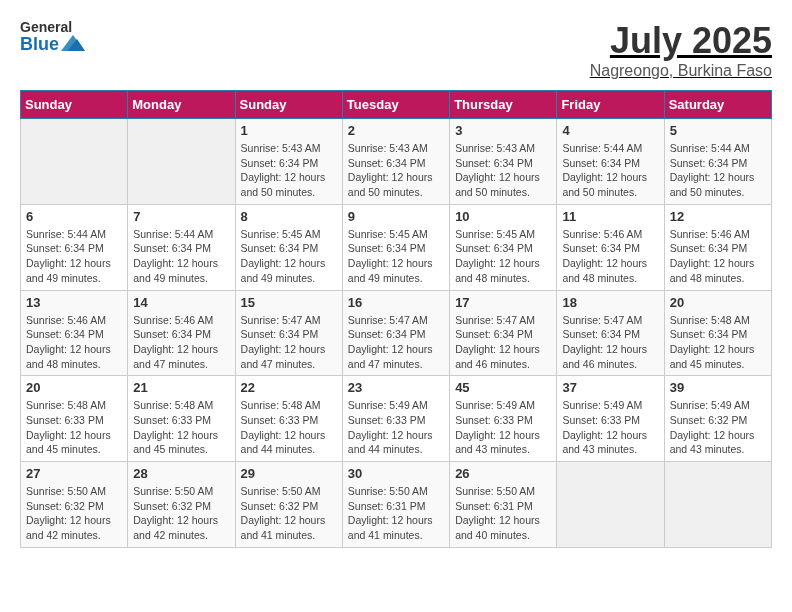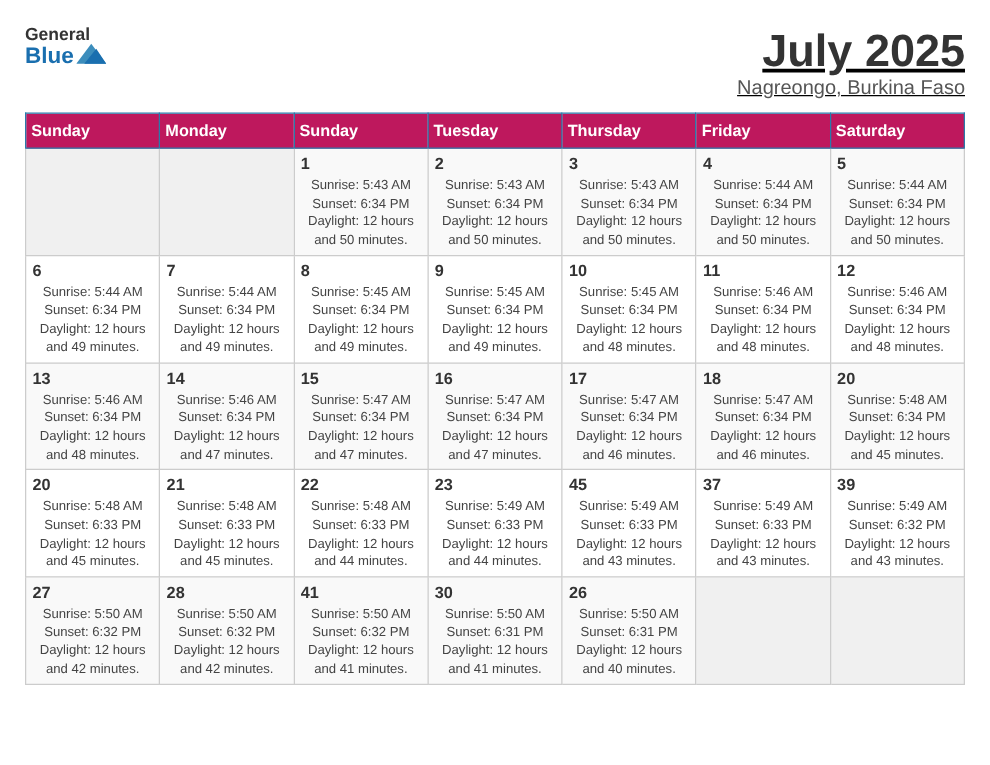--- a/index.html
+++ b/index.html
@@ -82,21 +82,20 @@
       font-size: 13px;
       font-weight: bold;
       color: #333;
       display: block;
       margin-bottom: 3px;
     }
     .day-info {
       color: #444;
       font-size: 10.5px;
       line-height: 1.4;
-      text-align: center;
     }
     .empty-cell {
       background: #f0f0f0 !important;
     }
     .logo-wrapper {
       display: flex;
       flex-direction: row;
       align-items: flex-end;
     }
   </style>
@@ -308,21 +307,21 @@
 Sunset: 6:32 PM
 Daylight: 12 hours and 42 minutes.</div>
         </td>
         <td>
           <span class="day-number">28</span>
           <div class="day-info" style="white-space: pre-line;">Sunrise: 5:50 AM
 Sunset: 6:32 PM
 Daylight: 12 hours and 42 minutes.</div>
         </td>
         <td>
-          <span class="day-number">41</span>
+          <span class="day-number">29</span>
           <div class="day-info" style="white-space: pre-line;">Sunrise: 5:50 AM
 Sunset: 6:32 PM
 Daylight: 12 hours and 41 minutes.</div>
         </td>
         <td>
           <span class="day-number">30</span>
           <div class="day-info" style="white-space: pre-line;">Sunrise: 5:50 AM
 Sunset: 6:31 PM
 Daylight: 12 hours and 41 minutes.</div>
         </td>

